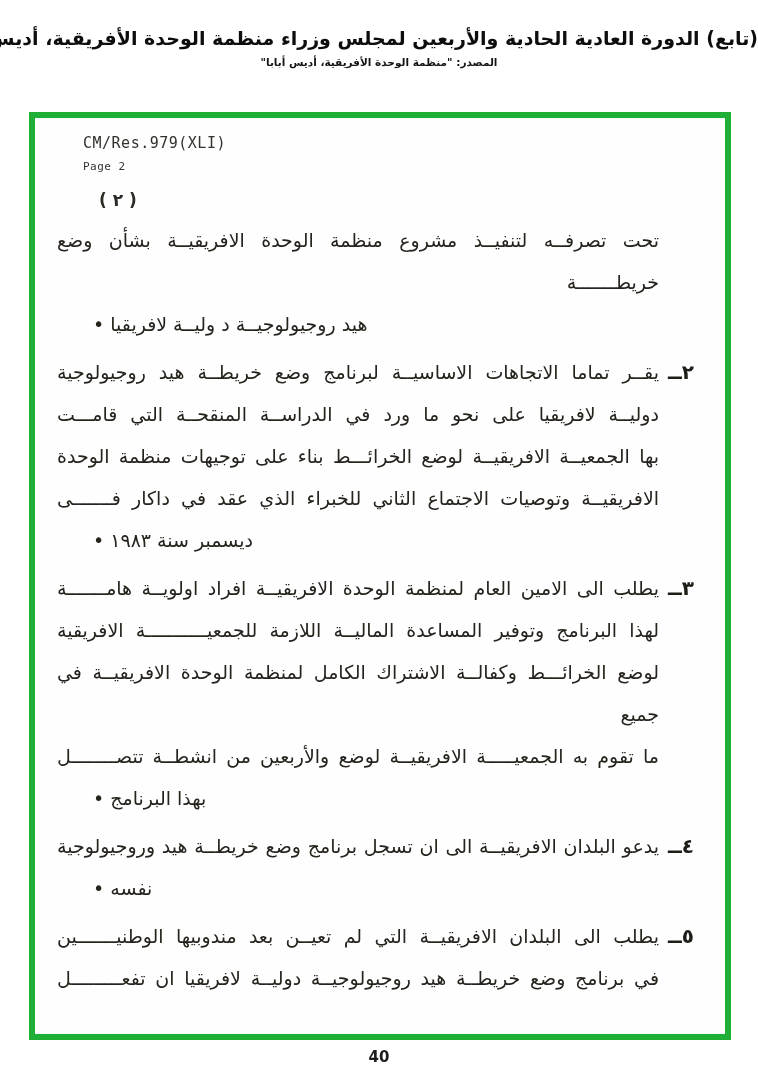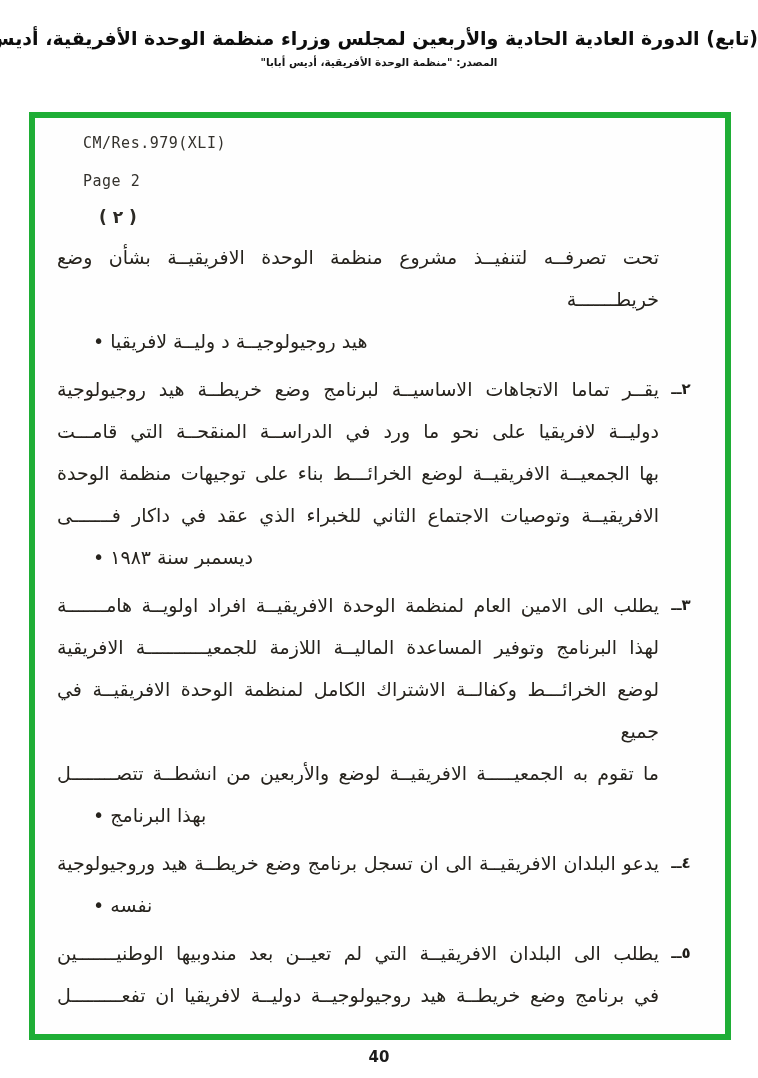--- a/index.html
+++ b/index.html
@@ -34,40 +34,40 @@
     background: #fefefe;
     box-sizing: content-box;
   }
 
   .ref-line {
     margin: 16px 0 0 48px;
     font-family: "DejaVu Sans Mono", monospace;
     font-size: 15px; color: #33312c; letter-spacing: 0.5px;
   }
   .pagelabel-line {
-    margin: 20px 0 0 48px;
+    margin: 8px 0 0 48px;
     font-family: "DejaVu Sans Mono", monospace;
-    font-size: 15px; color: #33312c; letter-spacing: 0.5px;
+    font-size: 11px; color: #33312c; letter-spacing: 0.5px;
   }
   .section-marker {
     margin: 17px 0 0 64px;
     font-size: 17px; color: #2c2a25; font-weight: bold;
   }
 
   
   .paras {
     direction: rtl;
     margin-top: 9px;
     padding: 0 22px 0 22px;
     color: #26231d;
   }
   .para-row { display: flex; margin-bottom: 6px; }
   .para-num {
     flex: 0 0 44px; width: 44px;
-    font-size: 15px; font-weight: bold;
+    font-size: 20px; font-weight: bold;
     line-height: 42px; text-align: center;
     color: #1f1d18;
   }
   .para-body { flex: 1 1 auto; min-width: 0; }
   .para-line {
     font-size: 19px;
     line-height: 42px;
     text-align: justify;
     text-align-last: justify;
   }

